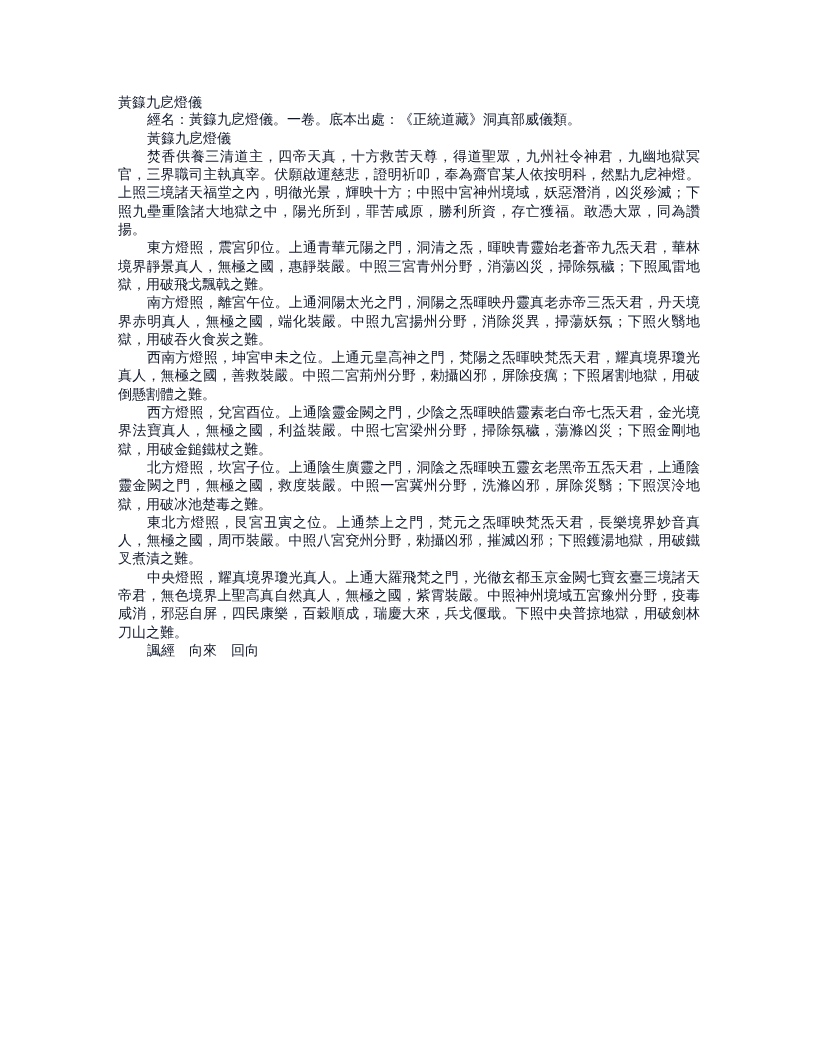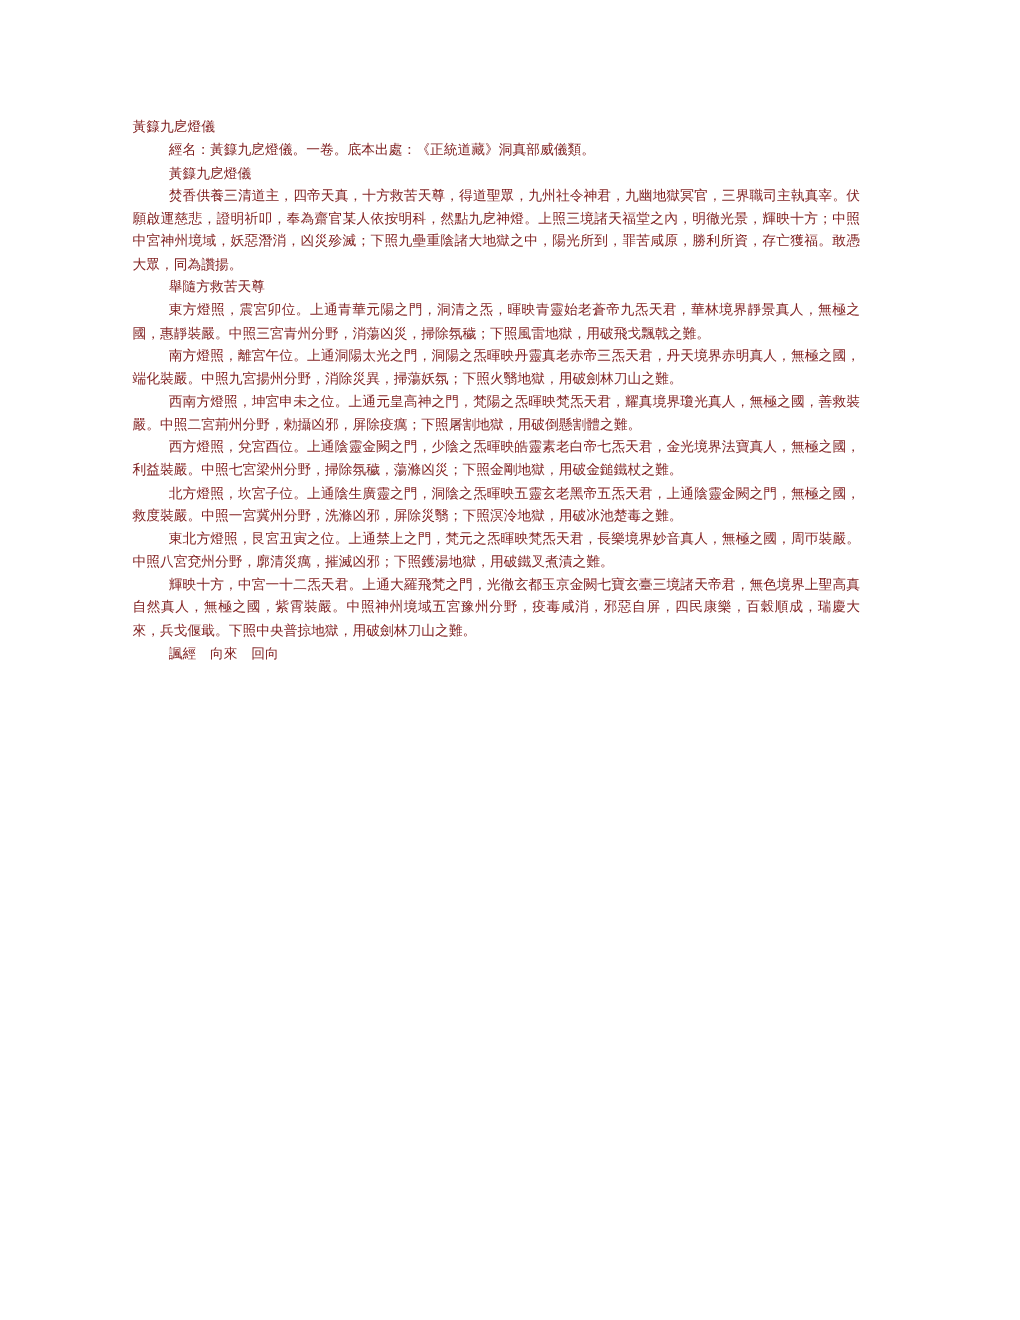--- a/index.html
+++ b/index.html
@@ -1,42 +1,41 @@
 <!DOCTYPE html>
 <html><head>
   <meta charset="utf-8">
   <style>
     html, body { margin: 0; padding: 0; background: #ffffff; }
     body { width: 816px; height: 1056px; position: relative; overflow: hidden; }
     .page {
       position: absolute;
-      left: 106px;
+      left: 118px;
       top: 93px;
       width: 582px;
       font-family: "DejaVu Serif", "Liberation Serif", serif;
-      font-size: 11px;
+      font-size: 14px;
       line-height: 18.3px;
-      color: #7f1d1d;
+      color: #0f172a;
       text-align: justify;
       letter-spacing: 0px;
     }
     .page p { margin: 0; padding: 0; }
     .indent { text-indent: 29px; font-family: Liberation Serif, serif; }
     .title { text-indent: 0; }
   </style>
 </head>
 <body>
 
 <div class="page">
   <p class="title">黃籙九戹燈儀</p>
   <p class="indent">經名：黃籙九戹燈儀。一卷。底本出處：《正統道藏》洞真部威儀類。</p>
   <p class="indent">黃籙九戹燈儀</p>
   <p class="indent">焚香供養三清道主，四帝天真，十方救苦天尊，得道聖眾，九州社令神君，九幽地獄冥官，三界職司主執真宰。伏願啟運慈悲，證明祈叩，奉為齋官某人依按明科，然點九戹神燈。上照三境諸天福堂之內，明徹光景，輝映十方；中照中宮神州境域，妖惡潛消，凶災殄滅；下照九壘重陰諸大地獄之中，陽光所到，罪苦咸原，勝利所資，存亡獲福。敢憑大眾，同為讚揚。</p>
-  <p class="indent">舉隨方救苦天尊</p>
   <p class="indent">東方燈照，震宮卯位。上通青華元陽之門，洞清之炁，暉映青靈始老蒼帝九炁天君，華林境界靜景真人，無極之國，惠靜裝嚴。中照三宮青州分野，消蕩凶災，掃除氛穢；下照風雷地獄，用破飛戈飄戟之難。</p>
-  <p class="indent">南方燈照，離宮午位。上通洞陽太光之門，洞陽之炁暉映丹靈真老赤帝三炁天君，丹天境界赤明真人，無極之國，端化裝嚴。中照九宮揚州分野，消除災異，掃蕩妖氛；下照火翳地獄，用破劍林刀山之難。</p>
+  <p class="indent">南方燈照，離宮午位。上通洞陽太光之門，洞陽之炁暉映丹靈真老赤帝三炁天君，丹天境界赤明真人，無極之國，端化裝嚴。中照九宮揚州分野，消除災異，掃蕩妖氛；下照火翳地獄，用破吞火食炭之難。</p>
   <p class="indent">西南方燈照，坤宮申未之位。上通元皇高神之門，梵陽之炁暉映梵炁天君，耀真境界瓊光真人，無極之國，善救裝嚴。中照二宮荊州分野，勑攝凶邪，屏除疫癘；下照屠割地獄，用破倒懸割體之難。</p>
   <p class="indent">西方燈照，兌宮酉位。上通陰靈金闕之門，少陰之炁暉映皓靈素老白帝七炁天君，金光境界法寶真人，無極之國，利益裝嚴。中照七宮梁州分野，掃除氛穢，蕩滌凶災；下照金剛地獄，用破金鎚鐵杖之難。</p>
   <p class="indent">北方燈照，坎宮子位。上通陰生廣靈之門，洞陰之炁暉映五靈玄老黑帝五炁天君，上通陰靈金闕之門，無極之國，救度裝嚴。中照一宮冀州分野，洗滌凶邪，屏除災翳；下照溟泠地獄，用破冰池楚毒之難。</p>
-  <p class="indent">東北方燈照，艮宮丑寅之位。上通禁上之門，梵元之炁暉映梵炁天君，長樂境界妙音真人，無極之國，周帀裝嚴。中照八宮兗州分野，廓清災癘，摧滅凶邪；下照鑊湯地獄，用破鐵叉煮漬之難。</p>
-  <p class="indent">輝映十方，中宮一十二炁天君。上通大羅飛梵之門，光徹玄都玉京金闕七寶玄臺三境諸天帝君，無色境界上聖高真自然真人，無極之國，紫霄裝嚴。中照神州境域五宮豫州分野，疫毒咸消，邪惡自屏，四民康樂，百穀順成，瑞慶大來，兵戈偃戢。下照中央普掠地獄，用破劍林刀山之難。</p>
+  <p class="indent">東北方燈照，艮宮丑寅之位。上通禁上之門，梵元之炁暉映梵炁天君，長樂境界妙音真人，無極之國，周帀裝嚴。中照八宮兗州分野，勑攝凶邪，摧滅凶邪；下照鑊湯地獄，用破鐵叉煮漬之難。</p>
+  <p class="indent">中央燈照，耀真境界瓊光真人。上通大羅飛梵之門，光徹玄都玉京金闕七寶玄臺三境諸天帝君，無色境界上聖高真自然真人，無極之國，紫霄裝嚴。中照神州境域五宮豫州分野，疫毒咸消，邪惡自屏，四民康樂，百穀順成，瑞慶大來，兵戈偃戢。下照中央普掠地獄，用破劍林刀山之難。</p>
   <p class="indent">諷經　向來　回向</p>
 </div>
 
 </body></html>

